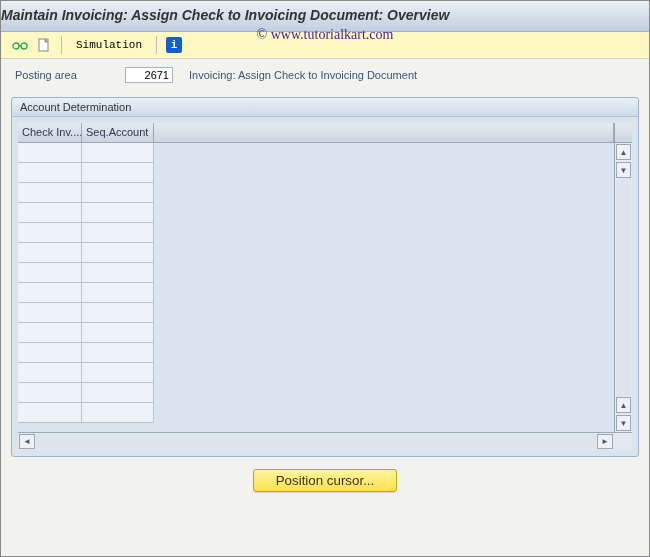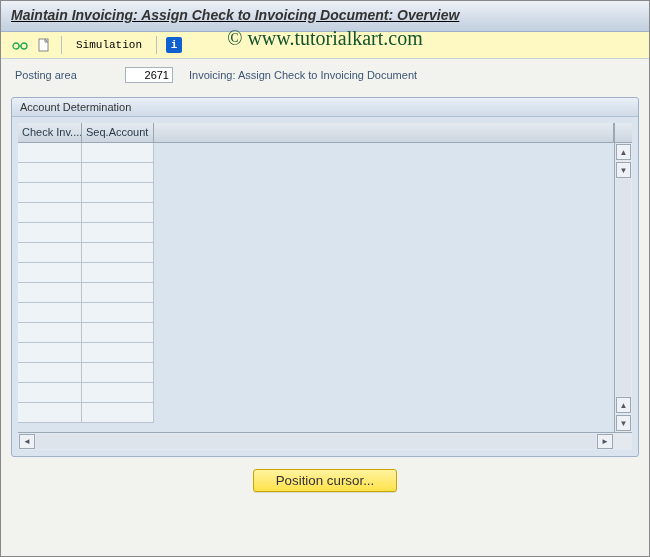--- a/index.html
+++ b/index.html
@@ -1,18 +1,18 @@
 <!DOCTYPE html>
 <html><head>
   <meta charset="utf-8">
   <style>
     *{box-sizing:border-box;margin:0;padding:0;}
     body{font-family:Arial,Helvetica,sans-serif;font-size:11px;background:#fff;}
     .window{width:650px;height:557px;background:#f2f2ee;border:1px solid #888;position:relative;overflow:hidden;}
-    .titlebar{background:linear-gradient(to bottom,#eef2f8 0%,#d6dfea 50%,#c2cfdf 100%);border-bottom:1px solid #9fb0c8;padding:6px 10px 8px 10px;text-decoration:underline;}
+    .titlebar{background:linear-gradient(to bottom,#eef2f8 0%,#d6dfea 50%,#c2cfdf 100%);border-bottom:1px solid #9fb0c8;padding:6px 10px 8px 0;}
     .titlebar h1{font-size:14px;font-weight:bold;font-style:italic;color:#333;}
     .toolbar{display:flex;align-items:center;gap:6px;padding:4px 10px;background:#fef9c3;border-bottom:1px solid #c8d0da;font-family:Liberation Mono, monospace;}
     .toolbar-icon{width:18px;height:18px;display:flex;align-items:center;justify-content:center;border:1px solid transparent;cursor:pointer;border-radius:2px;}
     .toolbar-sep{width:1px;height:18px;background:#b8c0c8;margin:0 2px;}
     .simulation-btn{display:flex;align-items:center;gap:6px;padding:2px 6px;cursor:pointer;border-radius:2px;}
     .info-icon{width:16px;height:16px;background:#1060d0;color:#fff;font-weight:bold;font-size:11px;display:flex;align-items:center;justify-content:center;border-radius:2px;}
     .form-area{padding:8px 14px 4px 14px;}
     .form-row{display:flex;align-items:center;margin-bottom:4px;}
     .form-label{width:110px;color:#3b5575;}
     .form-input{border:1px solid #a8b2bc;background:#fff;padding:1px 3px;font-size:11px;text-align:right;}
@@ -34,21 +34,21 @@
     .vscroll .corner{height:20px;border-bottom:1px solid #9aa8b6;background:linear-gradient(to bottom,#e4eaf0,#ccd6e0);}
     .vscroll .arrow{height:16px;background:#eef2f6;border:1px solid #9aa8b6;margin:1px;display:flex;align-items:center;justify-content:center;font-size:8px;color:#556;cursor:pointer;}
     .vscroll .track{flex:1;background:#dde4eb;margin:0 1px;}
     .hscroll{height:18px;display:flex;border-top:1px solid #9aa8b6;background:#e3e9ef;}
     .hscroll .arrow{width:16px;border:1px solid #9aa8b6;margin:1px;display:flex;align-items:center;justify-content:center;font-size:8px;color:#556;cursor:pointer;background:#eef2f6;}
     .hscroll .track{flex:1;background:#dde4eb;margin:1px 0;}
     .bottom-bar{display:flex;justify-content:center;padding:6px 0;}
     .position-btn{background:linear-gradient(to bottom,#fff3a0,#ffe24a);border:1px solid #c9a400;border-radius:3px;padding:3px 22px;color:#333;cursor:pointer;box-shadow:0 1px 0 rgba(0,0,0,.1);}
     .grid-vertical{display:flex;flex-direction:column;flex:1;}
     .grid-main{display:flex;flex:1;}
-    .watermark{position:absolute;top:26px;left:0;right:0;text-align:center;color:#14532d;font-size:20px;pointer-events:none;font-family:Georgia,serif;}
+    .watermark{position:absolute;top:26px;left:0;right:0;text-align:center;color:#4c1d95;font-size:14px;pointer-events:none;font-family:Georgia,serif;}
   </style>
 </head>
 <body>
 
 <div class="window">
 
   <div class="titlebar">
     <h1>Maintain Invoicing: Assign Check to Invoicing Document: Overview</h1>
   </div>
 

